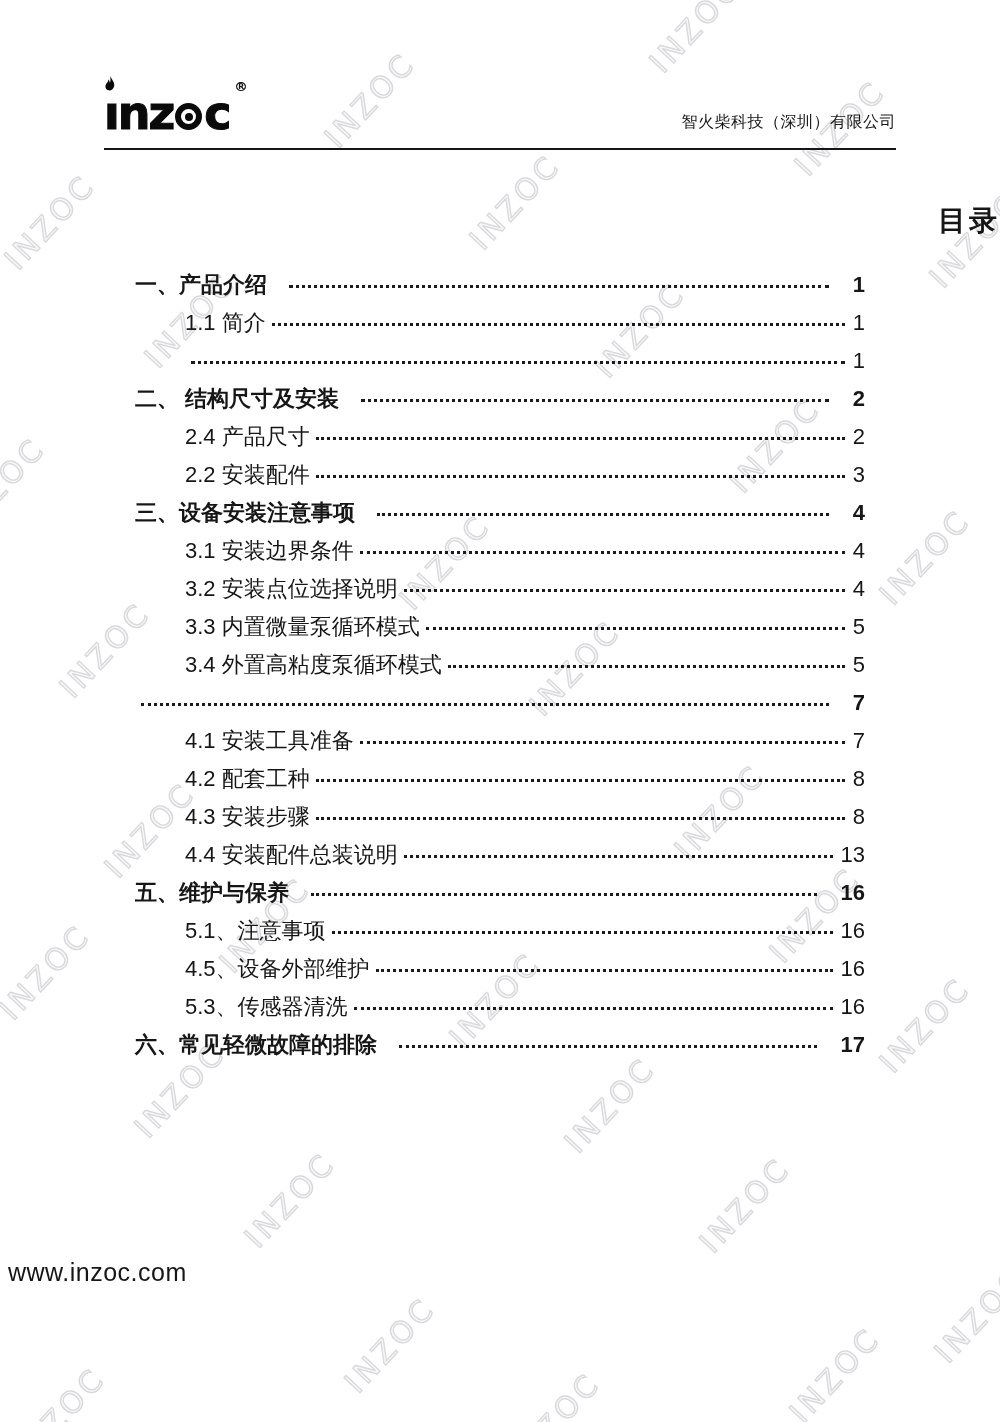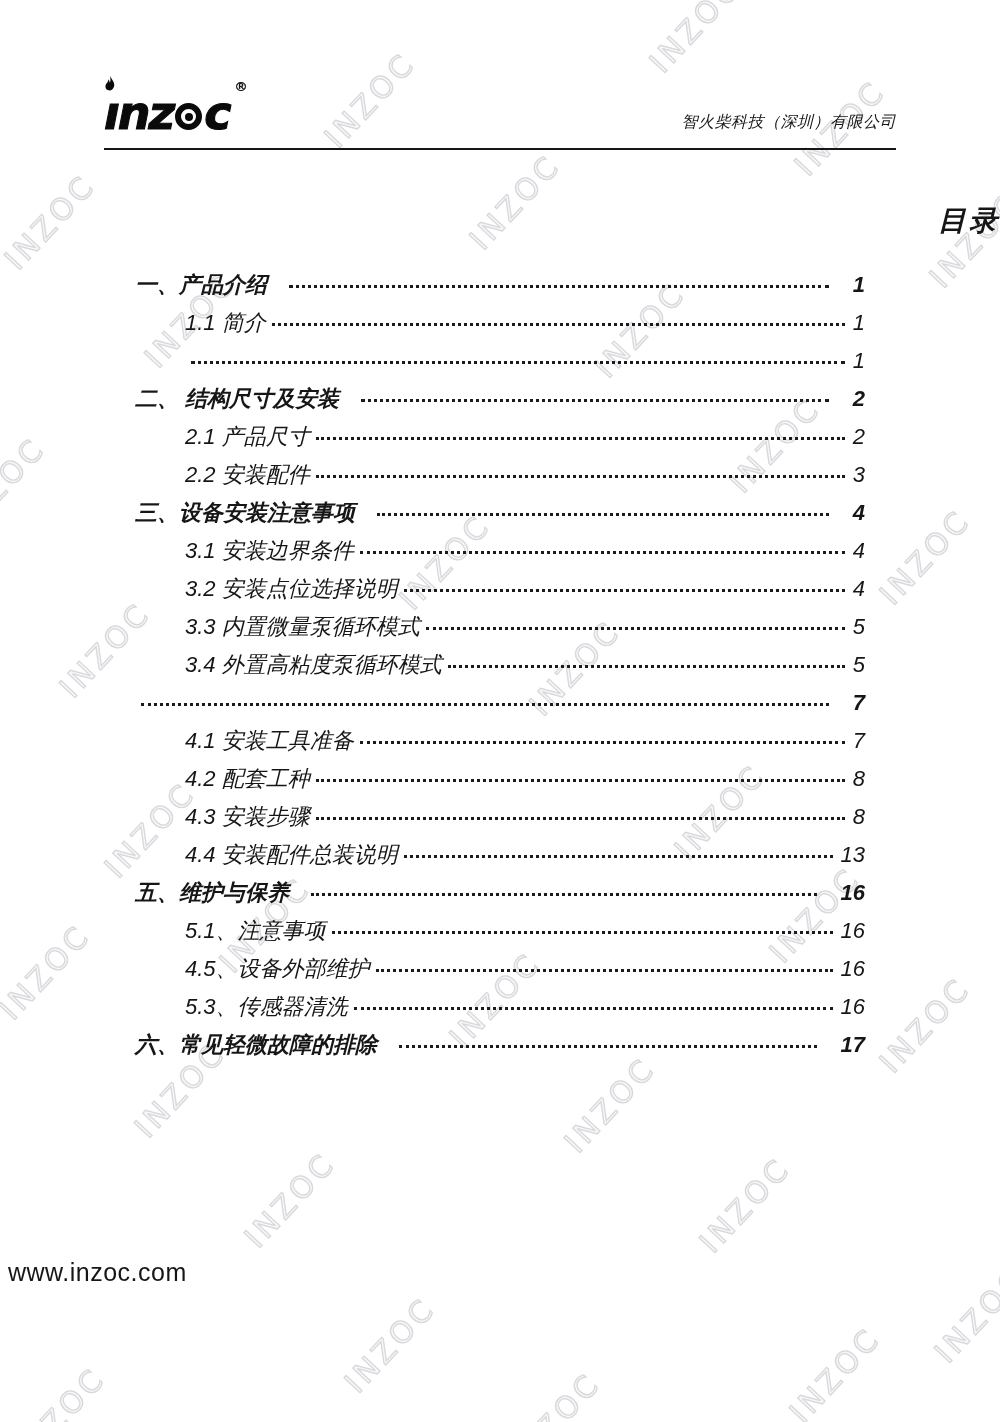--- a/index.html
+++ b/index.html
@@ -20,21 +20,21 @@
   .wm {
     position:absolute;
     font-family:"DejaVu Sans",sans-serif;
     font-size:30px; letter-spacing:4px; font-weight:400;
     color:rgba(222,222,226,0.25);
     -webkit-text-stroke:1.3px #d8d8dd;
     transform:translate(-50%,-50%) rotate(-47deg);
     white-space:nowrap;
   }
 
-  .content { position:relative; z-index:1;font-style:italic; }
+  .content { position:relative; z-index:1; }
 
   
   .header {
     margin:0 104px;
     padding-top:76px; padding-bottom:12px;
     border-bottom:2px solid #161616;
     display:flex; justify-content:space-between; align-items:flex-end;
   }
   .logo {
     position:relative;
@@ -163,21 +163,21 @@
     <span class="toc-page">1</span>
   </div>
 
   <div class="toc-row lvl1">
     <span class="toc-label">二、 结构尺寸及安装</span>
     <span class="toc-leader"></span>
     <span class="toc-page">2</span>
   </div>
 
   <div class="toc-row lvl2">
-    <span class="toc-label">2.1 产品尺寸</span>
+    <span class="toc-label">2.4 产品尺寸</span>
     <span class="toc-leader"></span>
     <span class="toc-page">2</span>
   </div>
 
   <div class="toc-row lvl2">
     <span class="toc-label">2.2 安装配件</span>
     <span class="toc-leader"></span>
     <span class="toc-page">3</span>
   </div>
 

